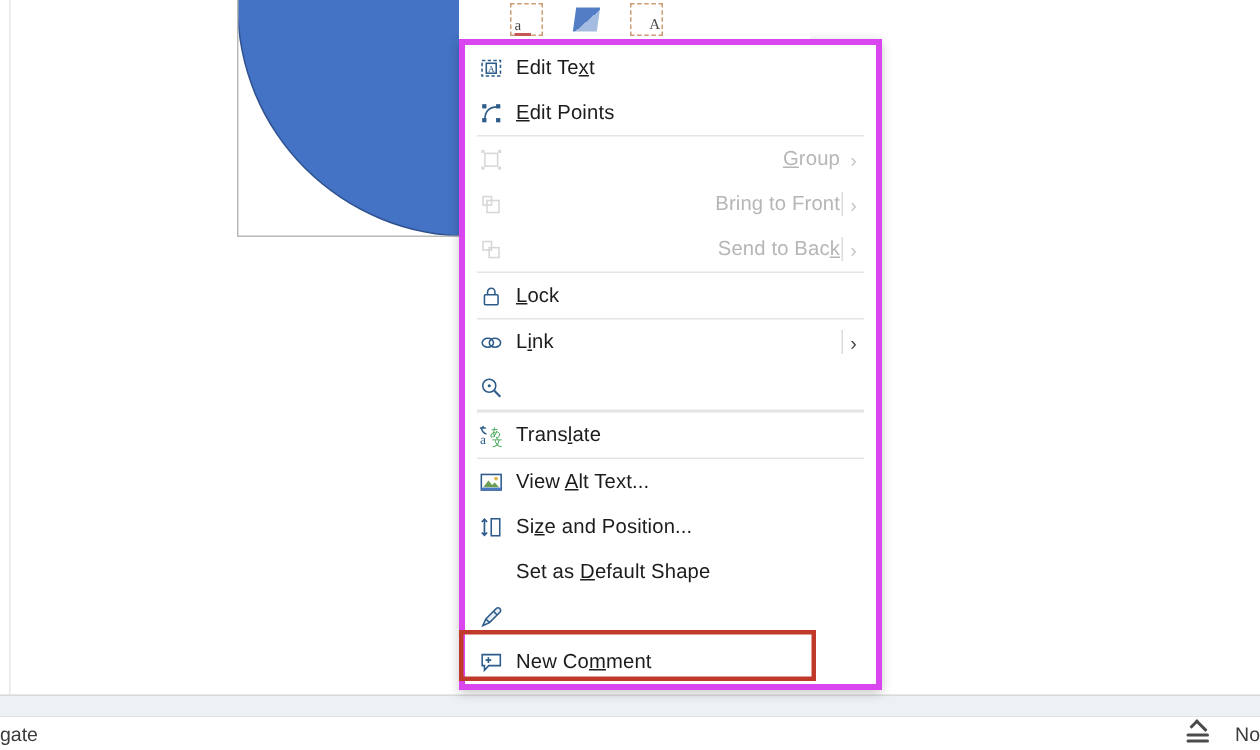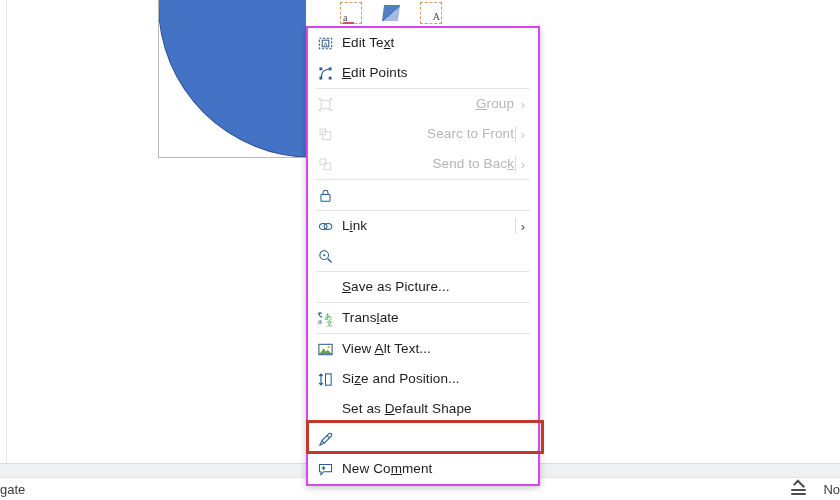--- a/index.html
+++ b/index.html
@@ -109,23 +109,23 @@
     left: 3px; top: 3px;
     width: 16px; height: 16px;
     background: linear-gradient(135deg, #4a78c4 0%, #4a78c4 55%, #9fb9de 55%, #9fb9de 100%);
     transform: skewX(-8deg);
   }
 
   
   .ctx-menu {
     position: absolute;
     left: 306px; top: 26px;
-    width: 234px;
-    background: #ffffff;
-    border: 2px solid #d946ef;
+    width: 282px;
+    background: #ffffff;
+    border: 4px solid #d946ef;
     box-shadow: 0 2px 7px rgba(0,0,0,.22);
     box-sizing: border-box;
     z-index: 20;
     padding: 0;
   }
   .ctx-item {
     position: relative;
     display: flex;
     align-items: center;
     height: 30px;
@@ -316,21 +316,21 @@
         <span class="txt"><span class="acc">G</span>roup</span>
         <span class="chev">›</span>
       </div>
       <div class="ctx-item disabled">
         <span class="ico" style="opacity: 0.6;">
           <svg width="17" height="17" viewBox="0 0 18 18" fill="none" stroke="#bdbdbd" stroke-width="1.1">
             <rect x="6" y="6" width="8.5" height="8.5" fill="#ffffff"></rect>
             <rect x="3.2" y="3.2" width="6" height="6"></rect>
           </svg>
         </span>
-        <span class="txt">Searc to Front</span>
+        <span class="txt">Bring to Front</span>
         <span class="chevsep"></span>
         <span class="chev">›</span>
       </div>
       <div class="ctx-item disabled">
         <span class="ico" style="opacity: 0.6;">
           <svg width="17" height="17" viewBox="0 0 18 18" fill="none" stroke="#bdbdbd" stroke-width="1.1">
             <rect x="3.2" y="3.2" width="6" height="6" fill="#ffffff"></rect>
             <rect x="7.5" y="7.5" width="7" height="7"></rect>
           </svg>
         </span>
@@ -339,20 +339,21 @@
         <span class="chev">›</span>
       </div>
       <div class="ctx-sep"></div>
       <div class="ctx-item">
         <span class="ico">
           <svg width="17" height="17" viewBox="0 0 18 18" fill="none" stroke="#2d5c8a" stroke-width="1.1">
             <rect x="4.2" y="8" width="9.6" height="7" rx="0.7"></rect>
             <path d="M6.4 8 V6 a2.6 2.6 0 0 1 5.2 0 V8"></path>
           </svg>
         </span>
+        <span class="txt"><span class="acc">L</span>ock</span>
       </div>
       <div class="ctx-sep"></div>
       <div class="ctx-item">
         <span class="ico">
           <svg width="17" height="17" viewBox="0 0 18 18" fill="none" stroke="#2d5c8a" stroke-width="1.1">
             <ellipse cx="6.6" cy="9" rx="4" ry="3.2"></ellipse>
             <ellipse cx="11.6" cy="9" rx="4" ry="3.2"></ellipse>
           </svg>
         </span>
         <span class="txt">L<span class="acc">i</span>nk</span>
@@ -362,24 +363,20 @@
       <div class="ctx-item">
         <span class="ico">
           <svg width="17" height="17" viewBox="0 0 18 18" fill="none" stroke="#2d5c8a" stroke-width="1.1">
             <circle cx="7.6" cy="7.6" r="4.6"></circle>
             <circle cx="7.6" cy="7.6" r="1.1" fill="#2d5c8a" stroke="none"></circle>
             <path d="M11.2 11.2 L15.4 15.4" stroke-width="1.5"></path>
           </svg>
         </span>
       </div>
       <div class="ctx-sep"></div>
-      <div class="ctx-item">
-        <span class="ico"></span>
-        <span class="txt"><span class="acc">S</span>ave as Picture...</span>
-      </div>
       <div class="ctx-sep"></div>
       <div class="ctx-item">
         <span class="ico">
           <svg width="17" height="17" viewBox="0 0 18 18" fill="none">
             <text x="1" y="15" font-size="9.5" fill="#2d5c8a" font-family="Liberation Serif, serif">a</text>
             <path d="M1 3.5 L5.2 3.5 M3.2 2.2 V3.5 M2 3.5 c0.4 2.6 2 3.8 3.6 4.3" stroke="#2d5c8a" stroke-width="1.1" fill="none"></path>
             <text x="8" y="9.5" font-size="8" fill="#2f9e44" font-family="Liberation Serif, serif">あ</text>
             <text x="9.5" y="16.5" font-size="7.5" fill="#2f9e44" font-family="Liberation Serif, serif">文</text>
           </svg>
         </span>

